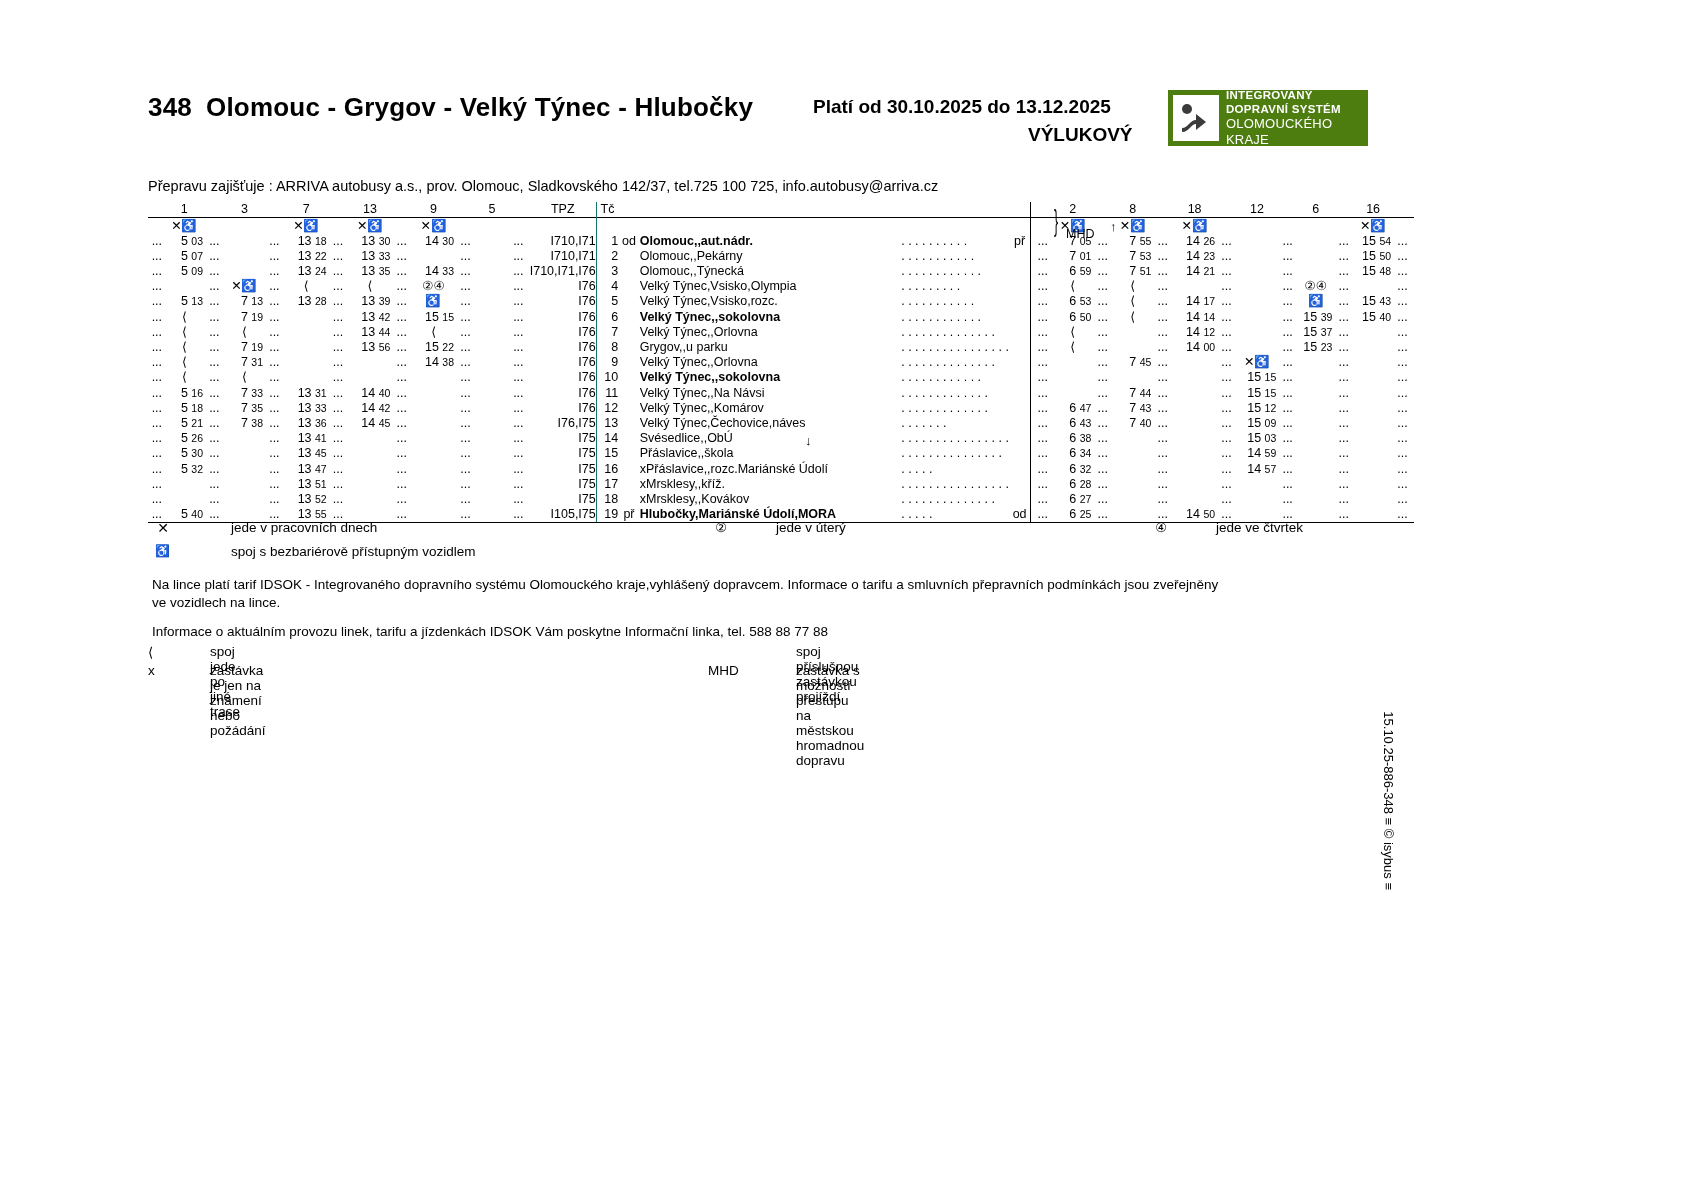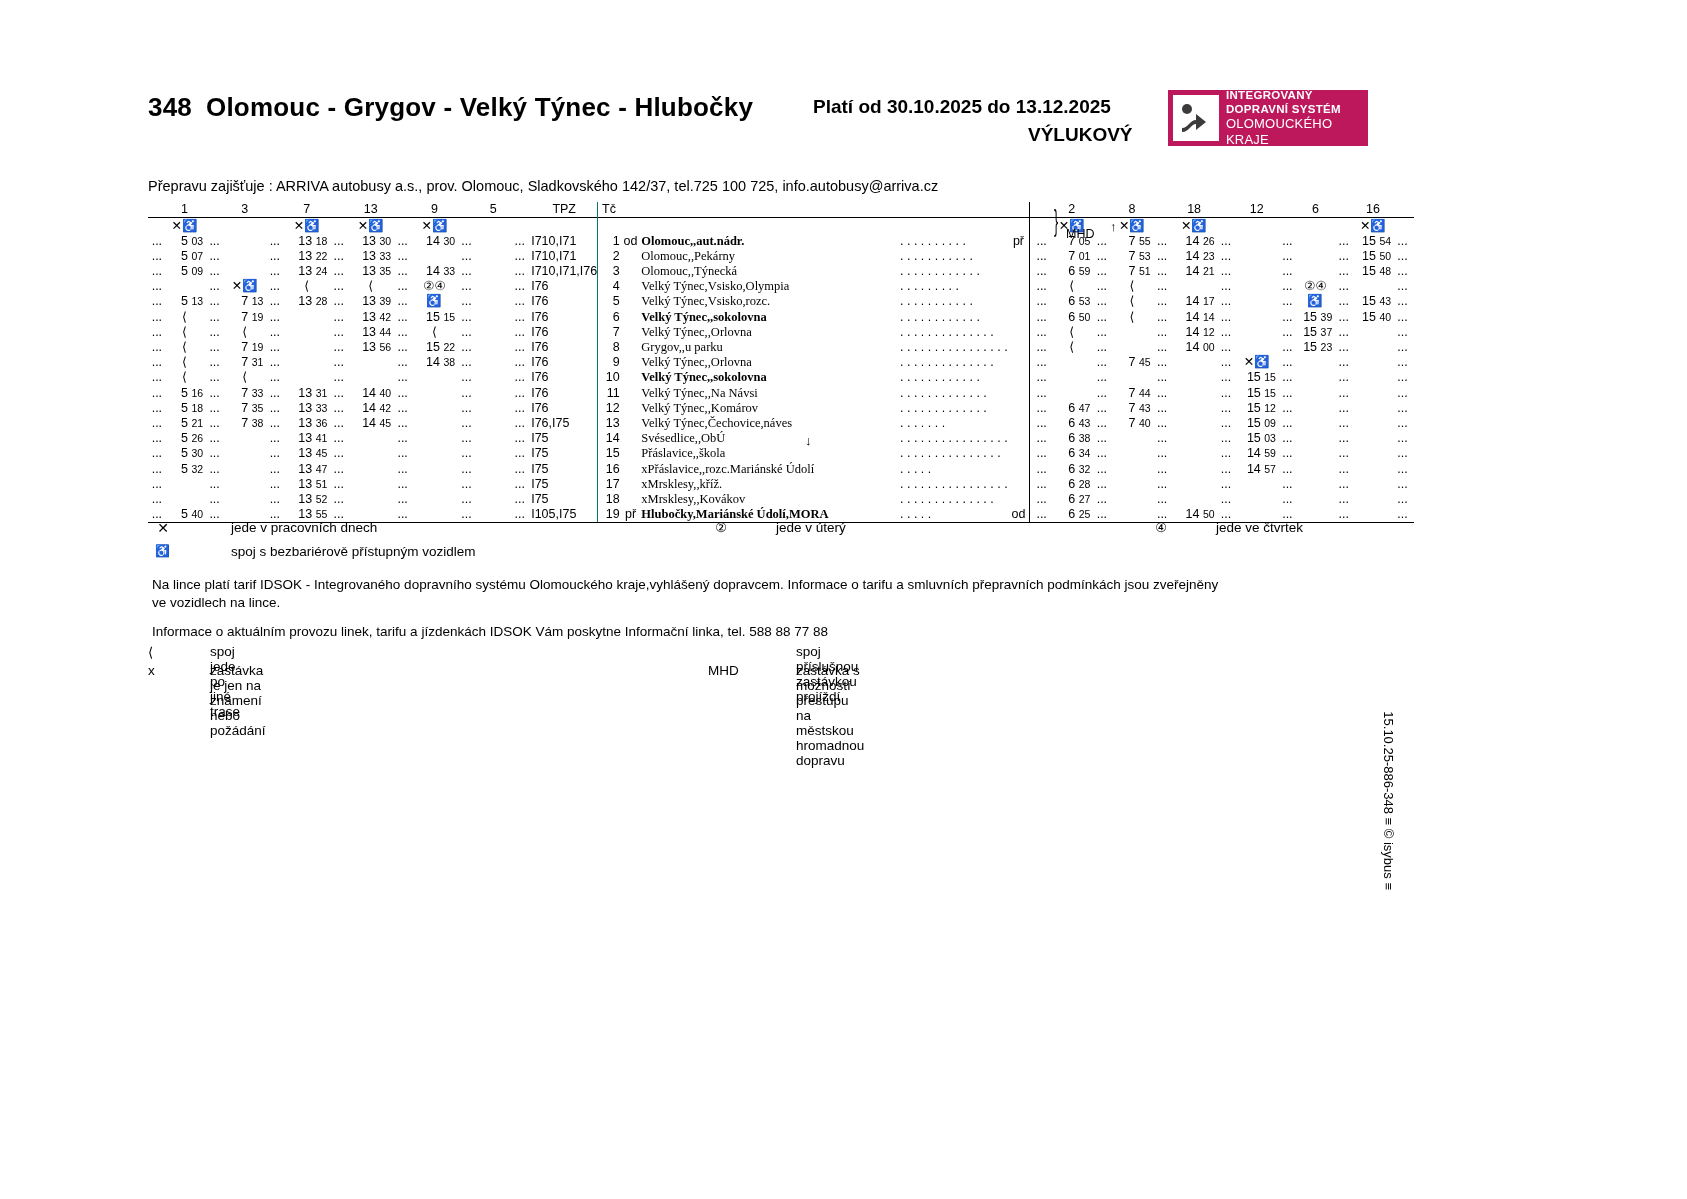--- a/index.html
+++ b/index.html
@@ -24,21 +24,21 @@
     position:absolute; left:665px; top:4px;
     font-size:19px; font-weight:bold; white-space:nowrap;
   }
   .vyluk {
     position:absolute; left:880px; top:32px;
     font-size:19px; font-weight:bold; white-space:nowrap;
   }
   .logo {
     position:absolute; left:1020px; top:-2px;
     width:200px; height:56px;
-    background:#be185d; color:#ffffff;
+    background:#4d7c0f; color:#ffffff;
     display:flex; align-items:center;
   }
   .logo-mark {
     width:46px; height:46px; margin-left:5px;
     background:#ffffff; color:#3b3b3b;
     display:flex; align-items:center; justify-content:center;
     flex:none;
   }
   .logo-mark svg { display:block; }
   .logo-txt { margin-left:7px; line-height:1.22; }
@@ -71,24 +71,24 @@
   .vsep-l { border-left:1px solid #0f766e; }
   .vsep-r { border-right:1px solid #000; }
 
   .topline td { border-top:1px solid #000; }
   .botline td { border-bottom:1px solid #000; }
 
   .tcell { text-align:right; padding-right:1px; }
   .dots { text-align:center; color:#000; }
   .cnum-main { font-size:12.5px; }
   .cnum-min { font-size:10.5px; }
-  .stopname { padding-left:6px; text-align:left; white-space:nowrap;font-family:Liberation Serif, serif; }
+  .stopname { padding-left:6px; text-align:left; white-space:nowrap; }
   .stopname.bold { font-weight:bold; }
   .rownum { text-align:right; padding-right:3px; font-size:12px; }
-  .tpz { padding-right:3px; font-size:11px; }
+  .tpz { text-align:right; padding-right:3px; font-size:11px; }
   .odpr { text-align:center; font-size:12px; }
   .wave { text-align:center; font-size:13px; }
 
   .leader { letter-spacing:0px; }
 
   
   .notes { position:absolute; left:148px; top:520px; width:1400px; font-size:13.5px; }
   .note-line { position:relative; height:24px; }
   .note-sym { position:absolute; left:0; width:30px; text-align:center; font-size:14px; }
   .note-txt { position:absolute; left:59px;margin-left:24px; }

